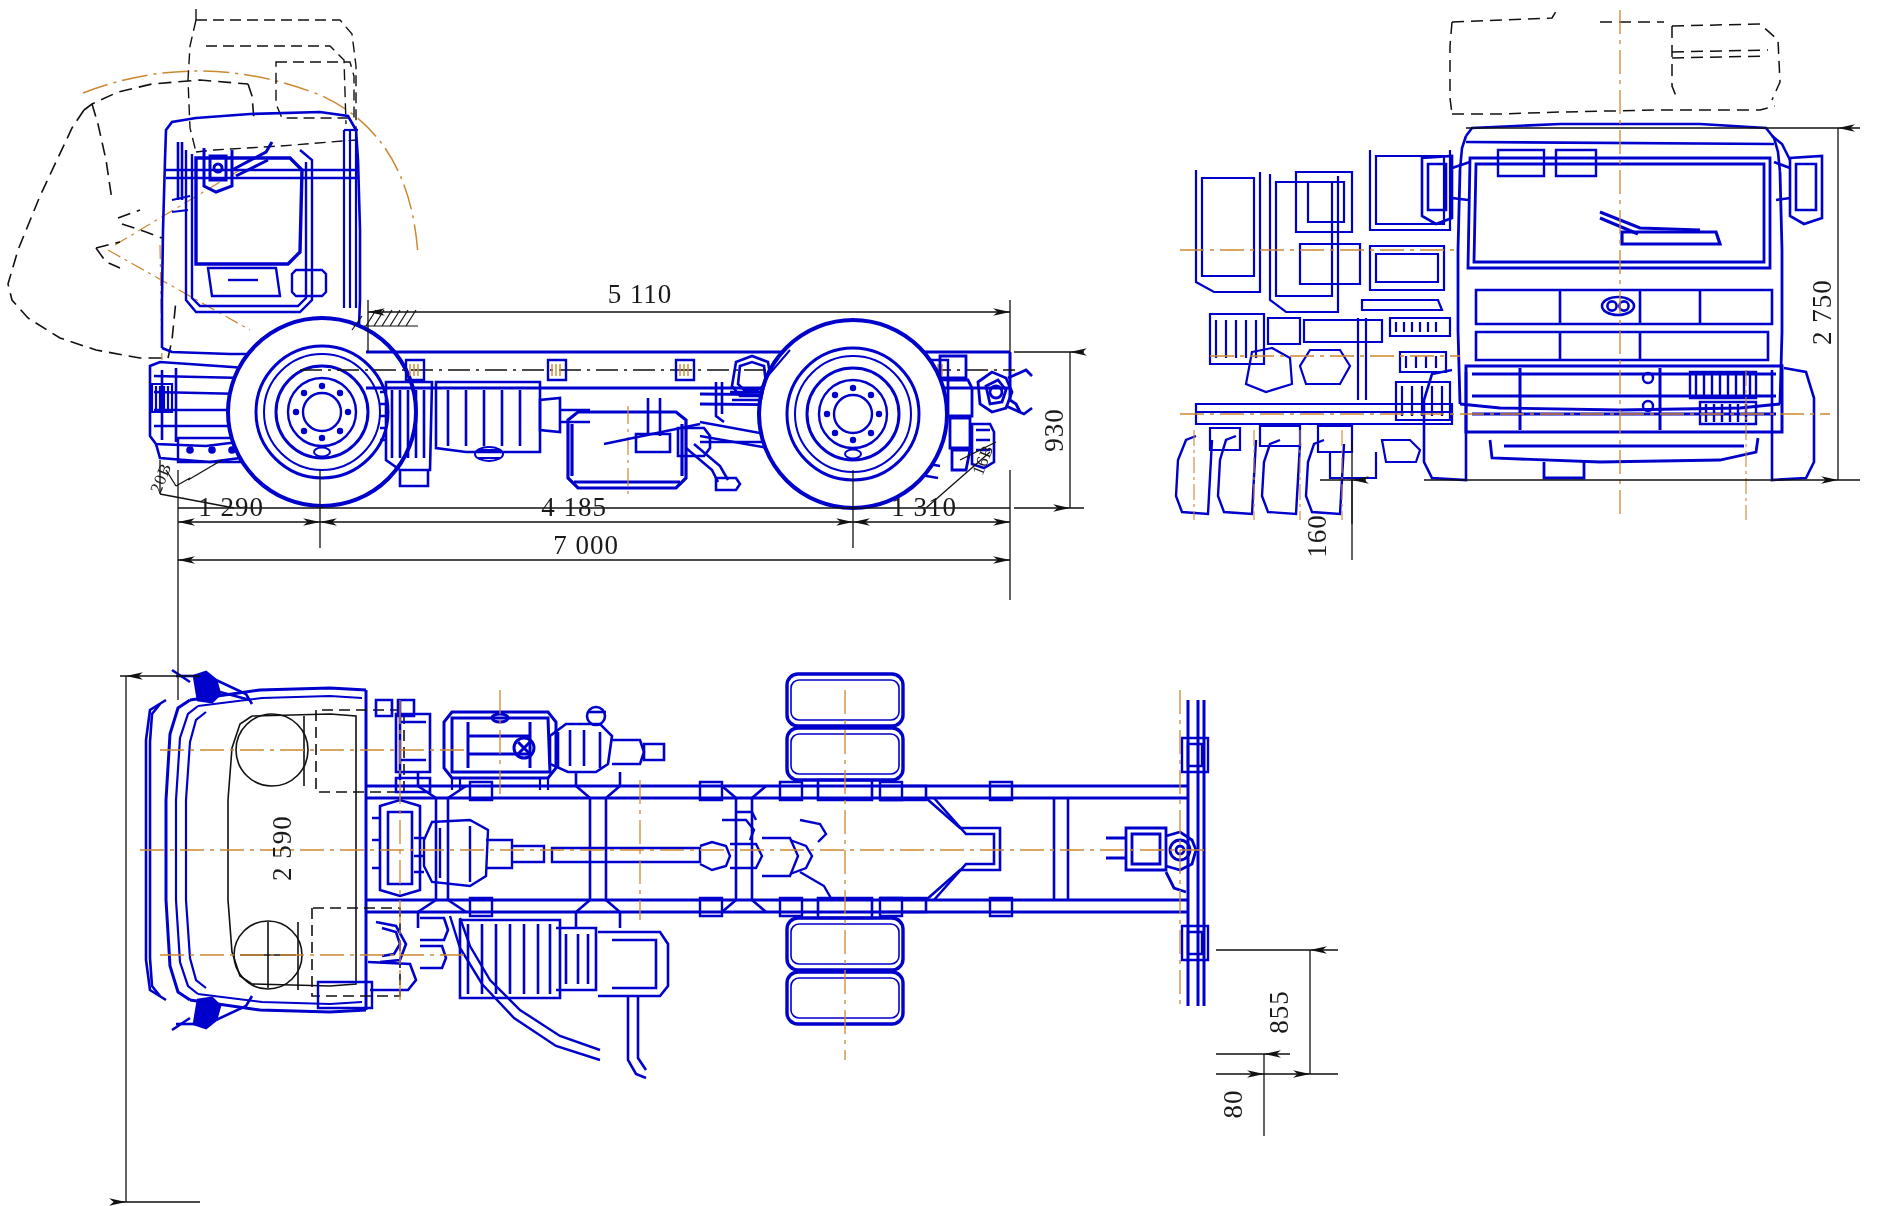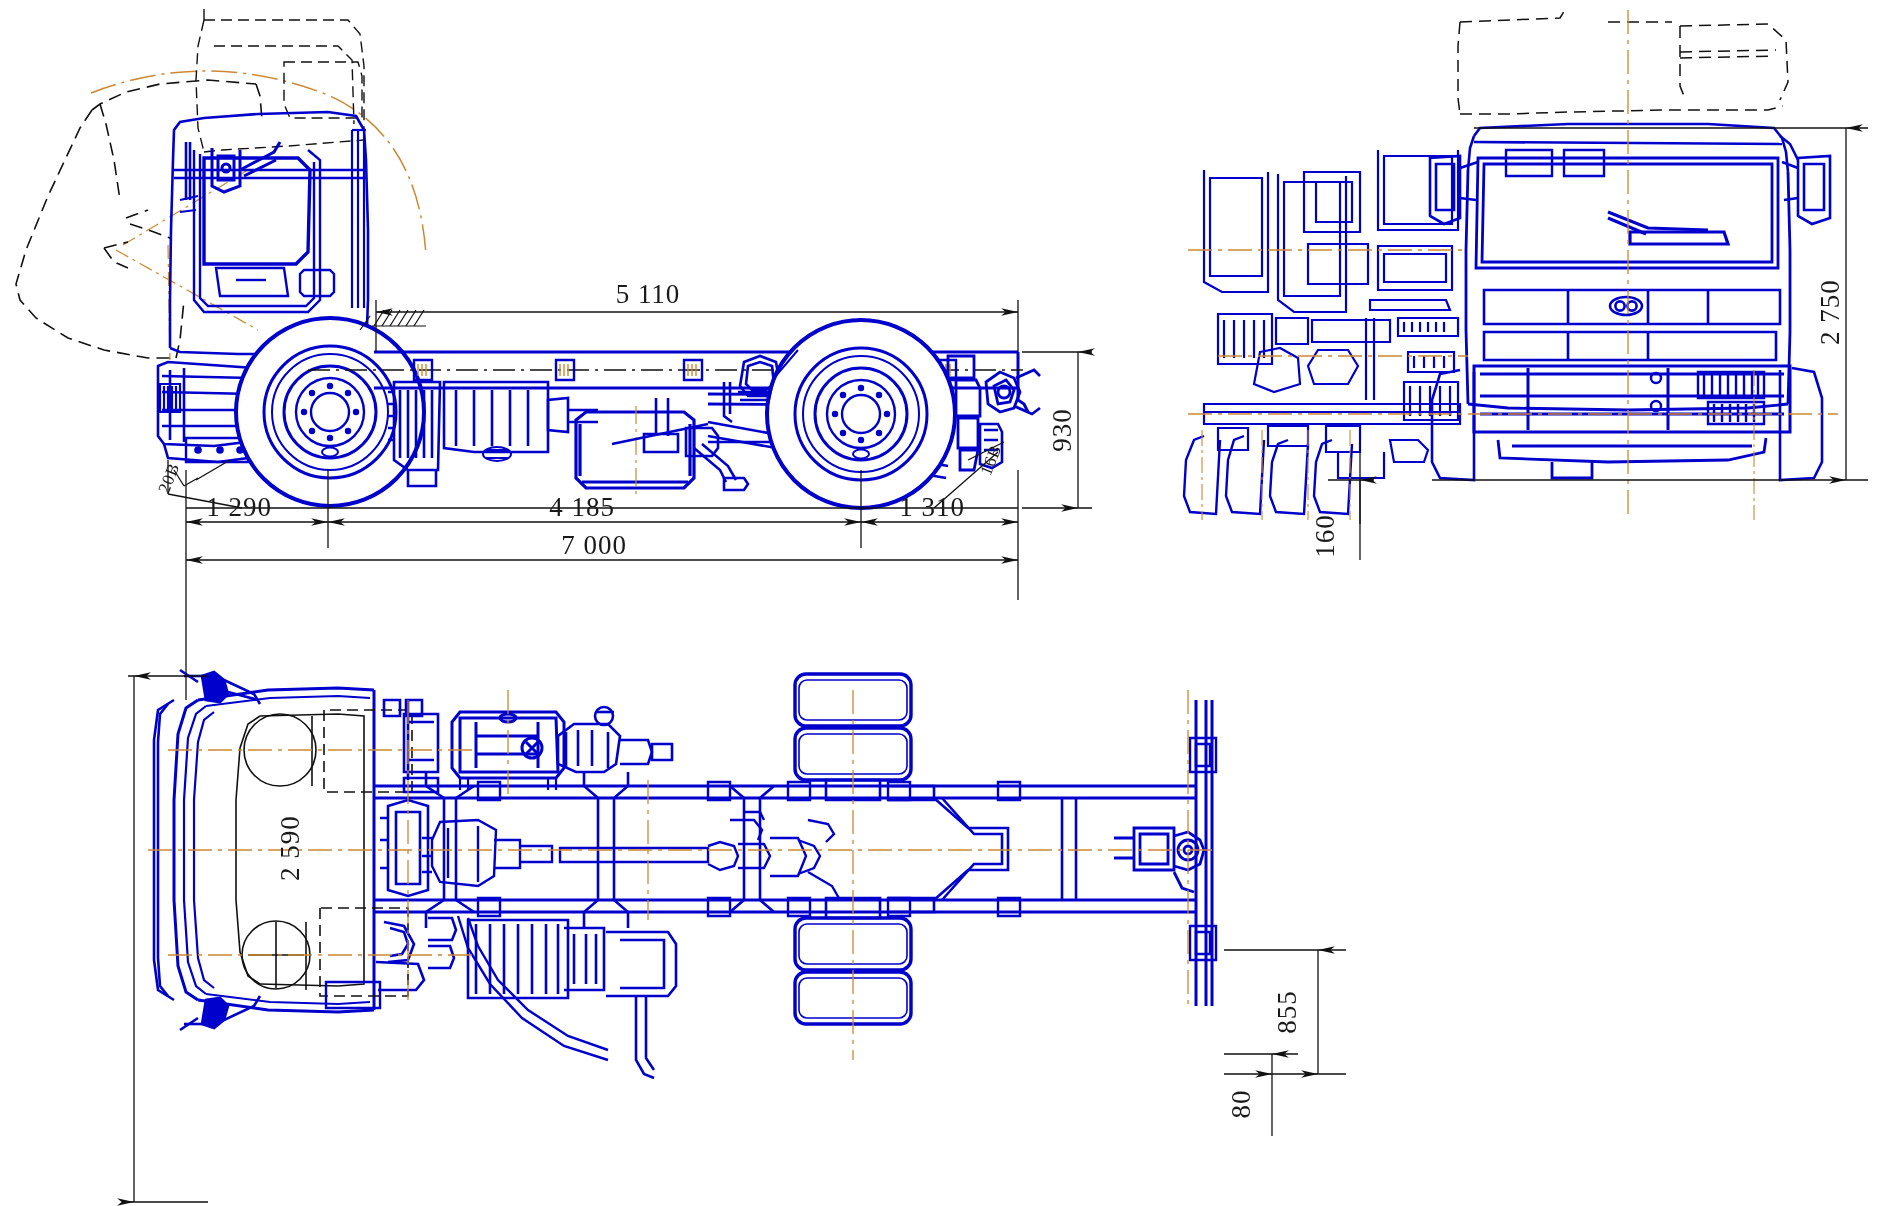--- a/index.html
+++ b/index.html
@@ -1,18 +1,18 @@
 <!DOCTYPE html>
 <html><head>
 <meta charset="utf-8">
 <style>
   html,body{margin:0;padding:0;background:#ffffff;}
   body{width:1880px;height:1206px;position:relative;overflow:hidden;
        font-family:"Liberation Serif","DejaVu Serif",serif;}
-  #root{position:absolute;inset:0;margin-left:8px;}
+  #root{position:absolute;inset:0;}
   svg{position:absolute;top:0;left:0;}
   .dimtext{font-family:"Liberation Serif","DejaVu Serif",serif;
            font-size:27px;fill:#1a1a1a;letter-spacing:1px;}
   .dimtext.small{font-size:17px;}
 </style>
 </head>
 <body>
 
 <div id="root">
 

